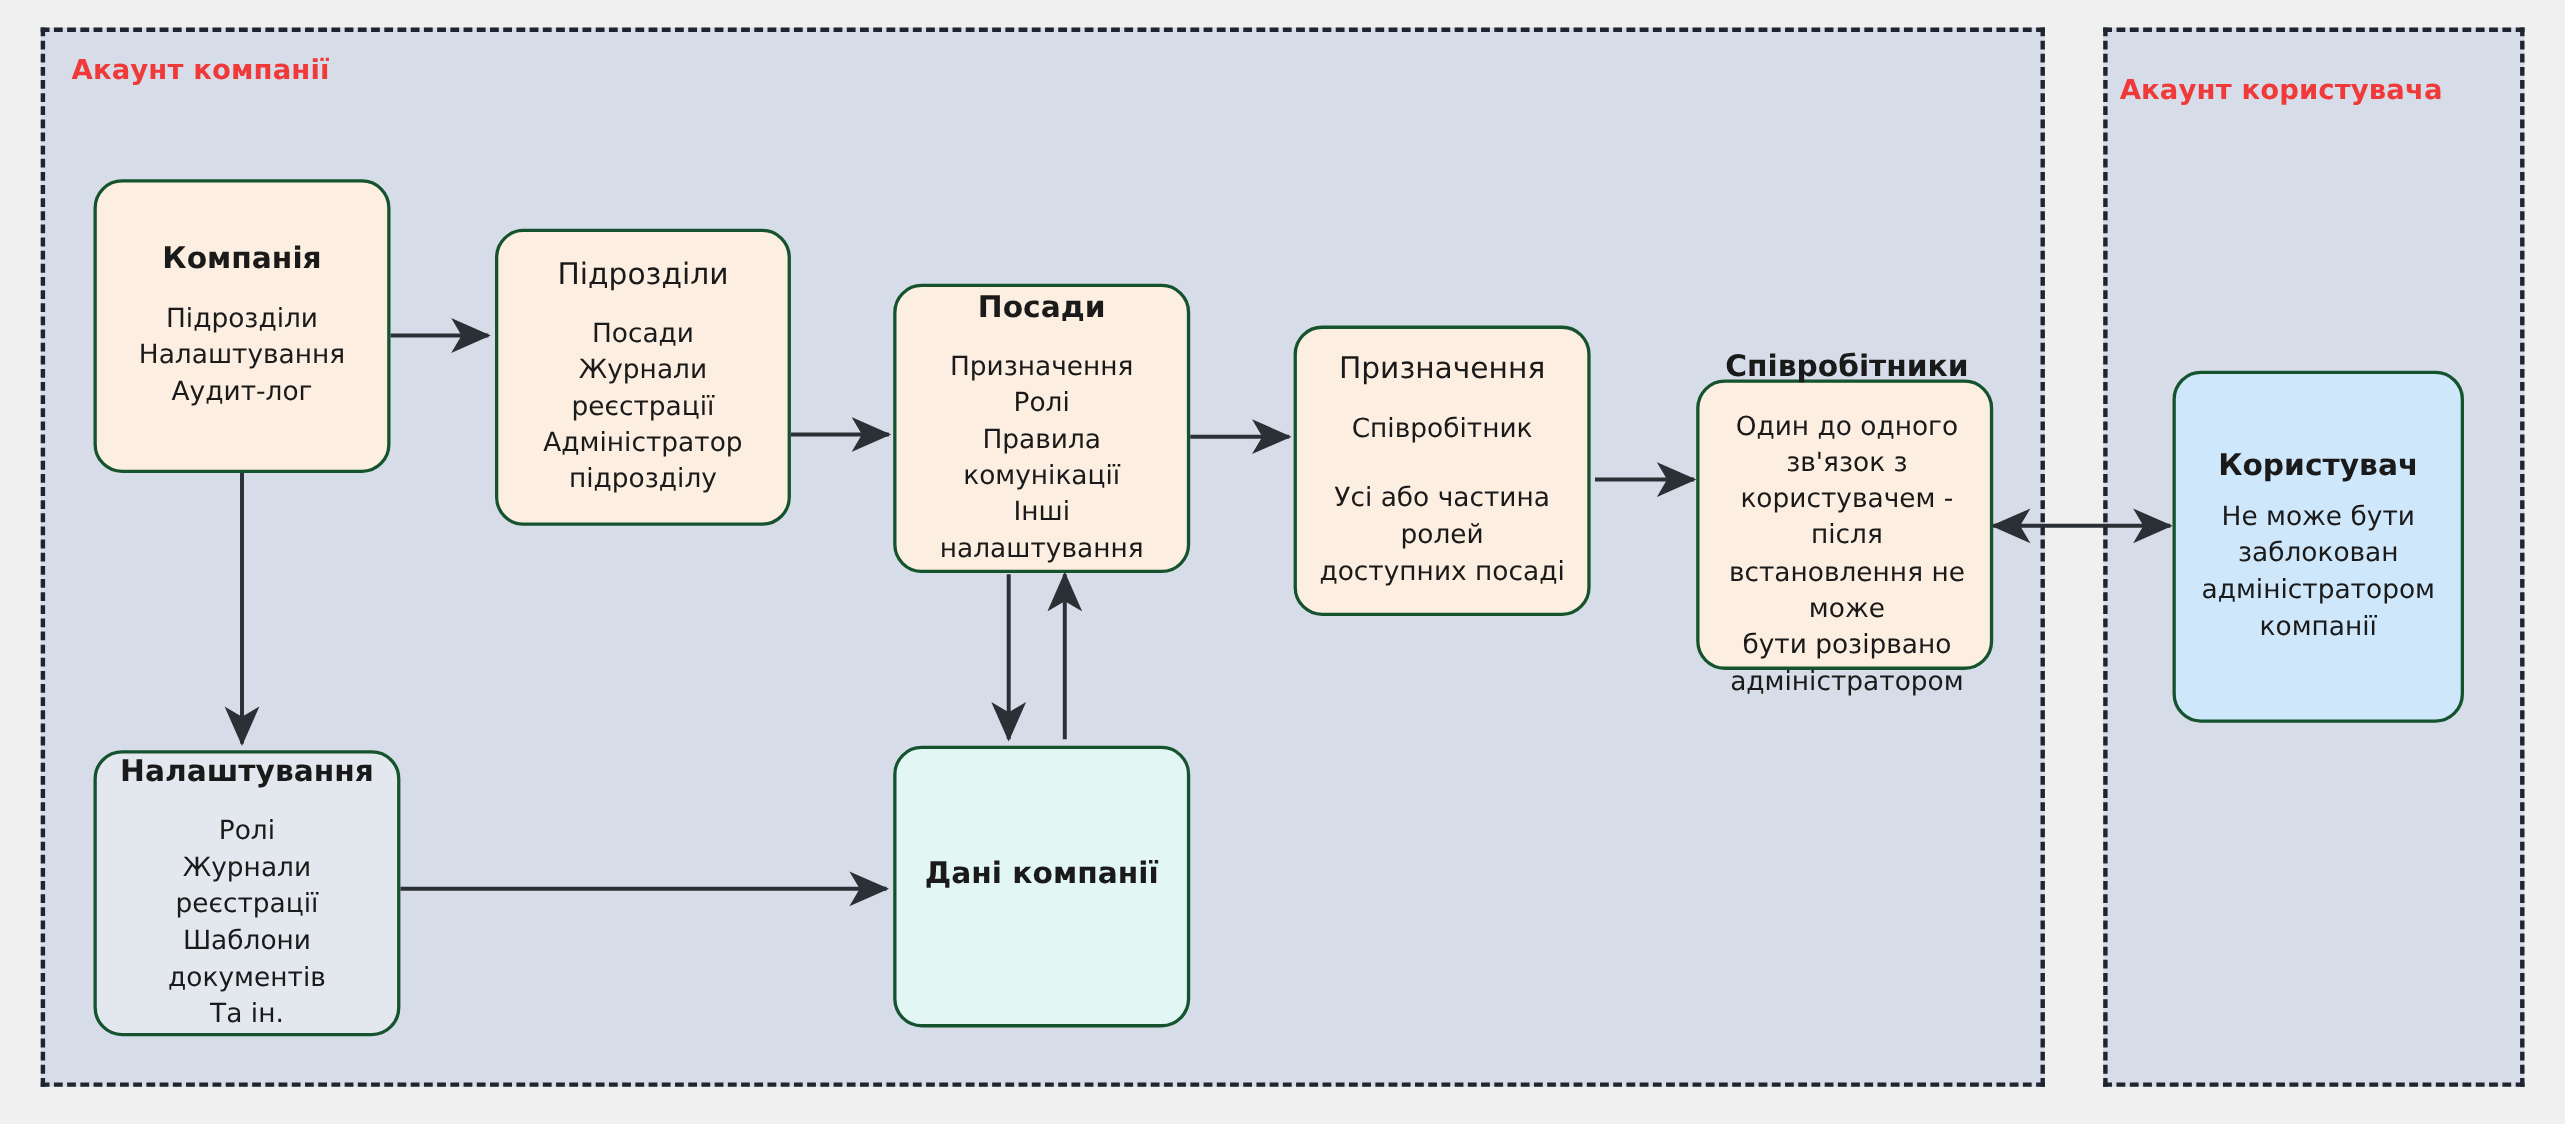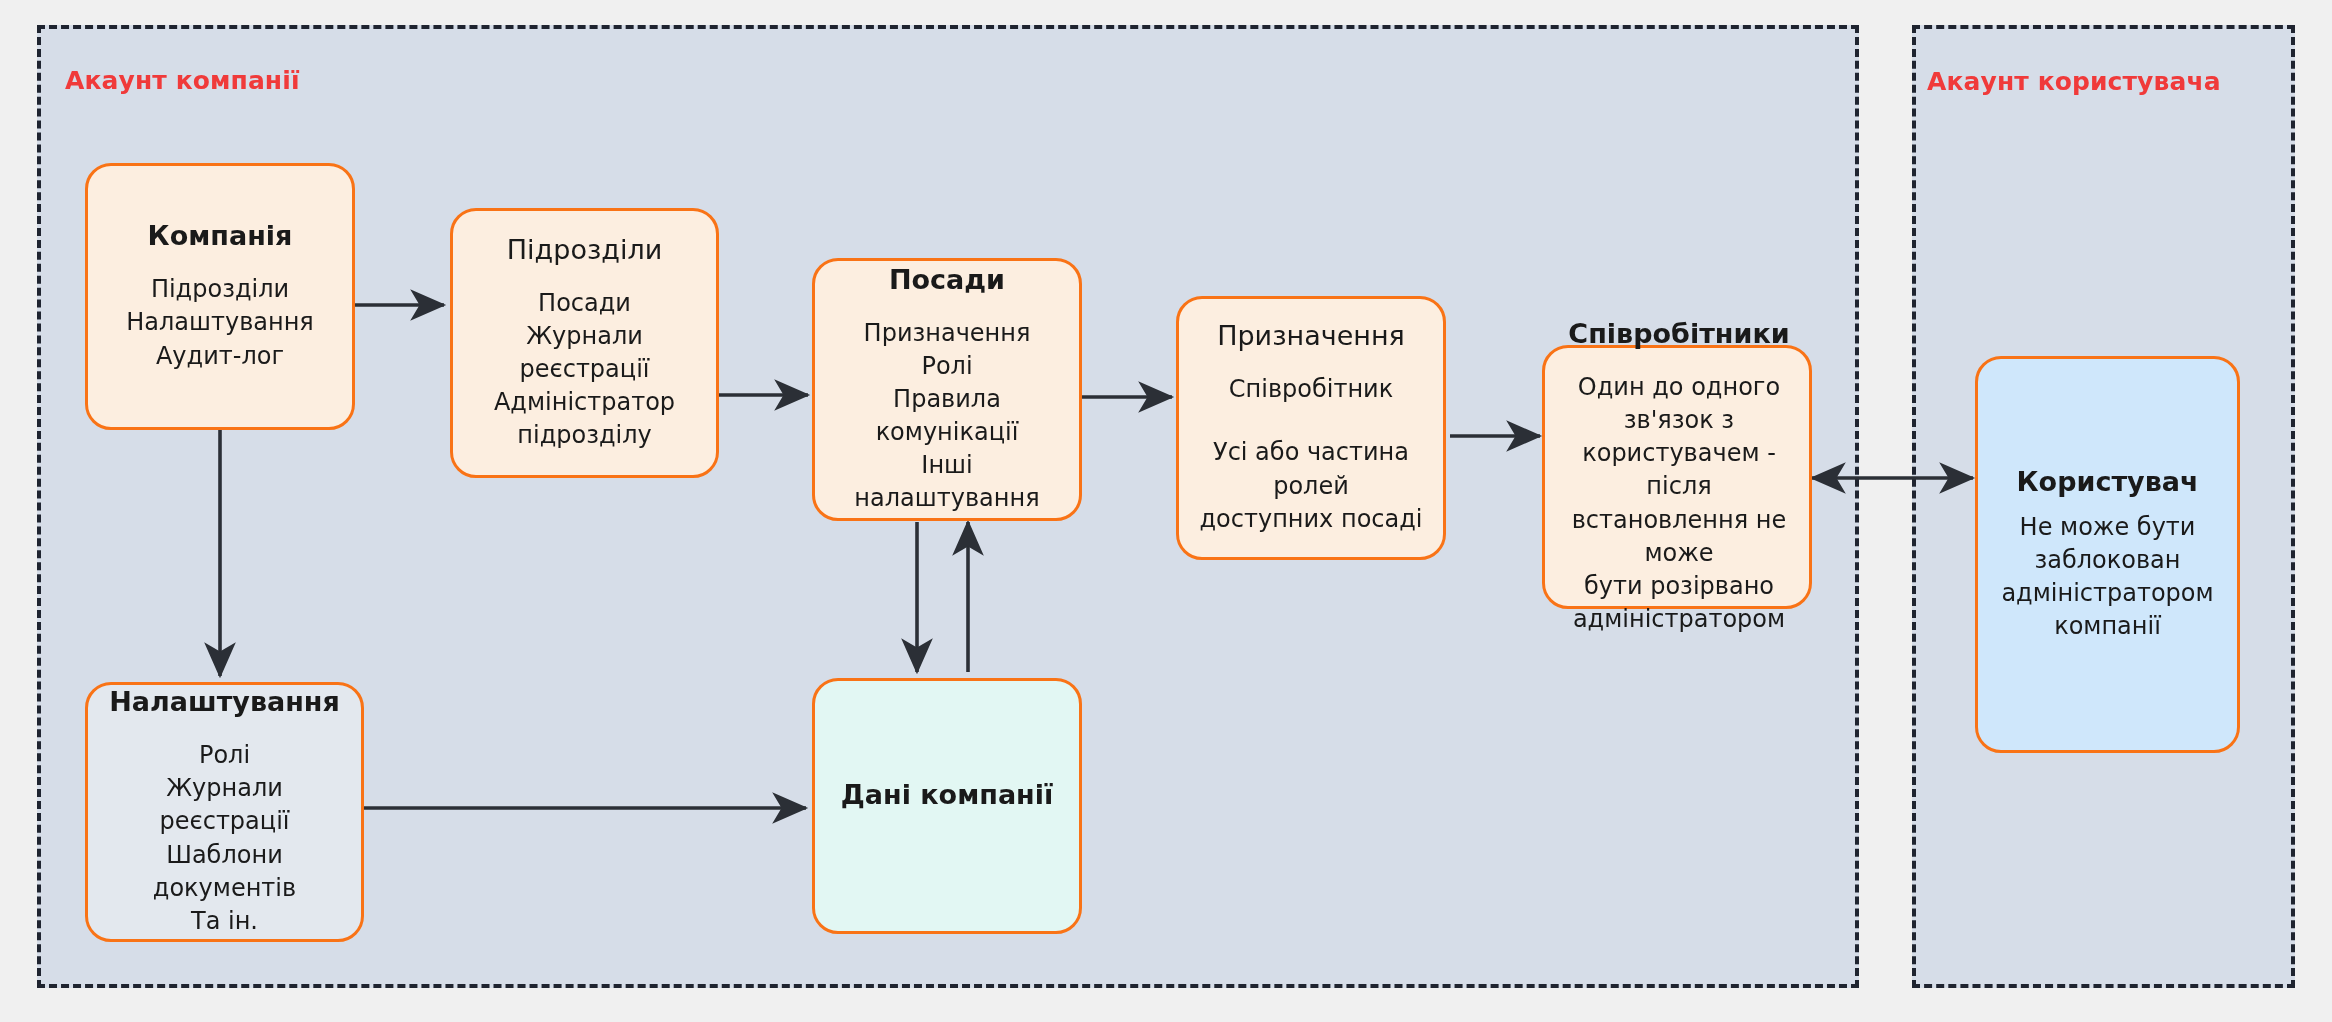--- a/index.html
+++ b/index.html
@@ -29,21 +29,21 @@
     font-weight: bold;
     font-size: 25px;
     letter-spacing: 0.1px;
     white-space: nowrap;
   }
 
   
   .node {
     position: absolute;
     box-sizing: border-box;
-    border: 3px solid #f97316;
+    border: 3px solid #14532d;
     border-radius: 26px;
     display: flex;
     flex-direction: column;
     align-items: center;
     justify-content: center;
     text-align: center;
     color: #1a1a1a;
     padding: 6px 10px;
   }
   .node .title {
@@ -73,21 +73,21 @@
     height: 1022px;
     pointer-events: none;
   }
 </style>
 </head>
 <body>
 
 <div id="canvas">
 
   <div class="container-box" style="left:37px; top:25px; width:1822px; height:963px;"></div>
-  <div class="container-label" style="left:65px; top:66px;">Акаунт компанії</div>
+  <div class="container-label" style="left:65px; top:49px;">Акаунт компанії</div>
 
   <div class="container-box" style="left:1912px; top:25px; width:383px; height:963px;"></div>
   <div class="container-label" style="left:1927px; top:67px;">Акаунт користувача</div>
 
   <svg id="edges" viewBox="0 0 2332 1022" xmlns="http://www.w3.org/2000/svg">
     <defs>
       <marker id="ah" markerWidth="11" markerHeight="11" refX="9.4" refY="5.5" orient="auto" markerUnits="strokeWidth">
         <path d="M0,1.1 L10,5.5 L0,9.9 L2.6,5.5 Z" fill="#2b2f36"></path>
       </marker>
       <marker id="ah-rev" markerWidth="11" markerHeight="11" refX="1.1" refY="5.5" orient="auto" markerUnits="strokeWidth">
@@ -145,21 +145,21 @@
 
   <div class="node fill-peach bold-title" style="left:1542px; top:345px; width:270px; height:264px;padding-left:14px;">
     <div class="title">Співробітники</div>
     <div class="body">Один до одного зв'язок з
 користувачем - після
 встановлення не може
 бути розірвано
 адміністратором</div>
   </div>
 
-  <div class="node fill-blue bold-title" style="left:1975px; top:356px; width:265px; height:397px;">
+  <div class="node fill-blue bold-title" style="left:1975px; top:337px; width:265px; height:320px;">
     <div class="title" style="margin-bottom:14px;">Користувач</div>
     <div class="body">Не може бути
 заблокован
 адміністратором
 компанії</div>
   </div>
 
   <div class="node fill-gray bold-title" style="left:85px; top:682px; width:279px; height:260px;">
     <div class="title">Налаштування</div>
     <div class="body">Ролі

